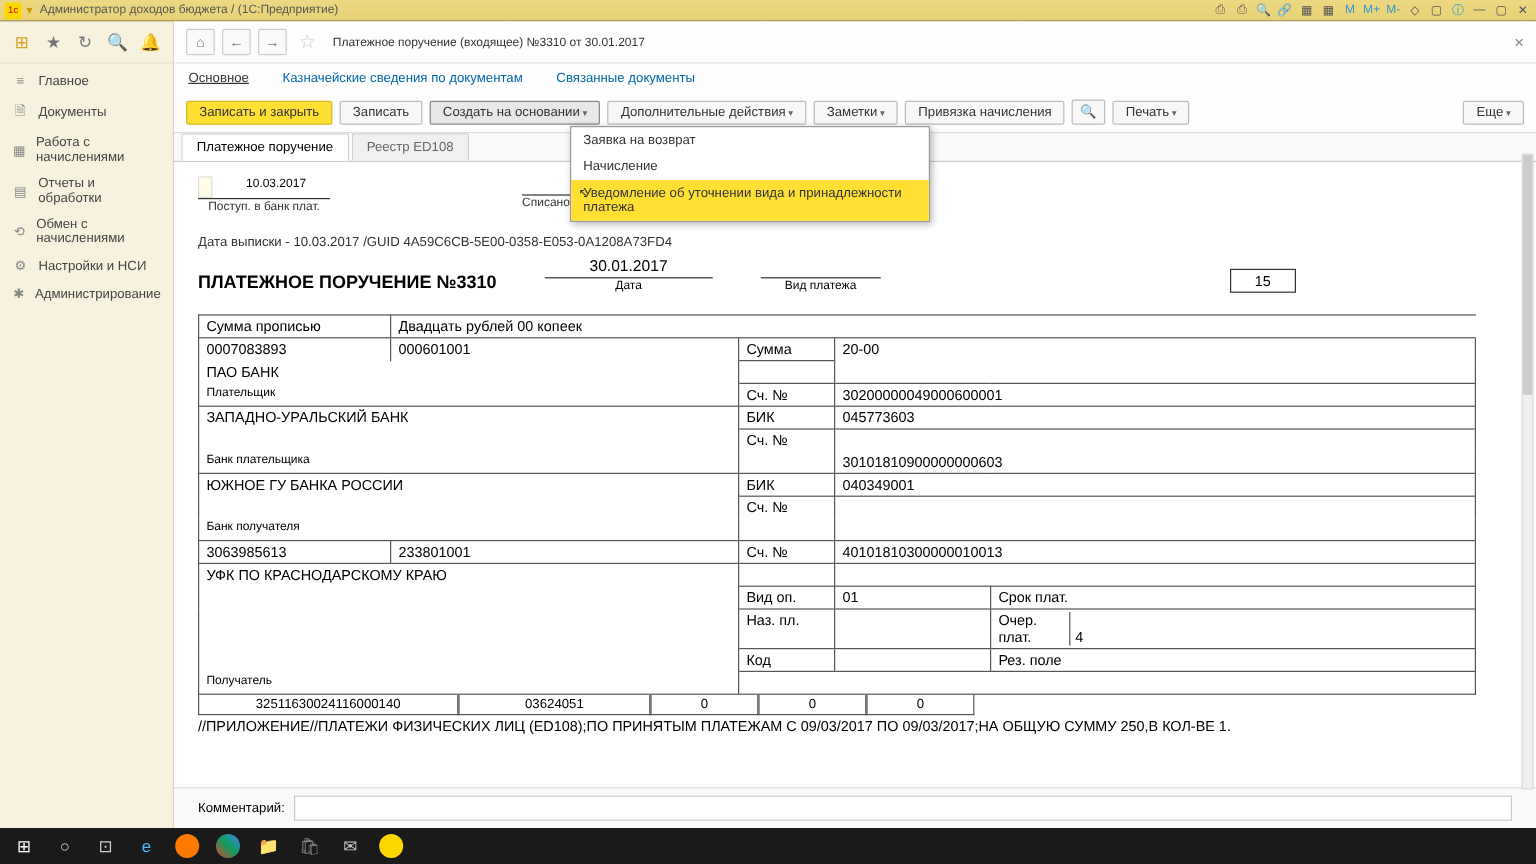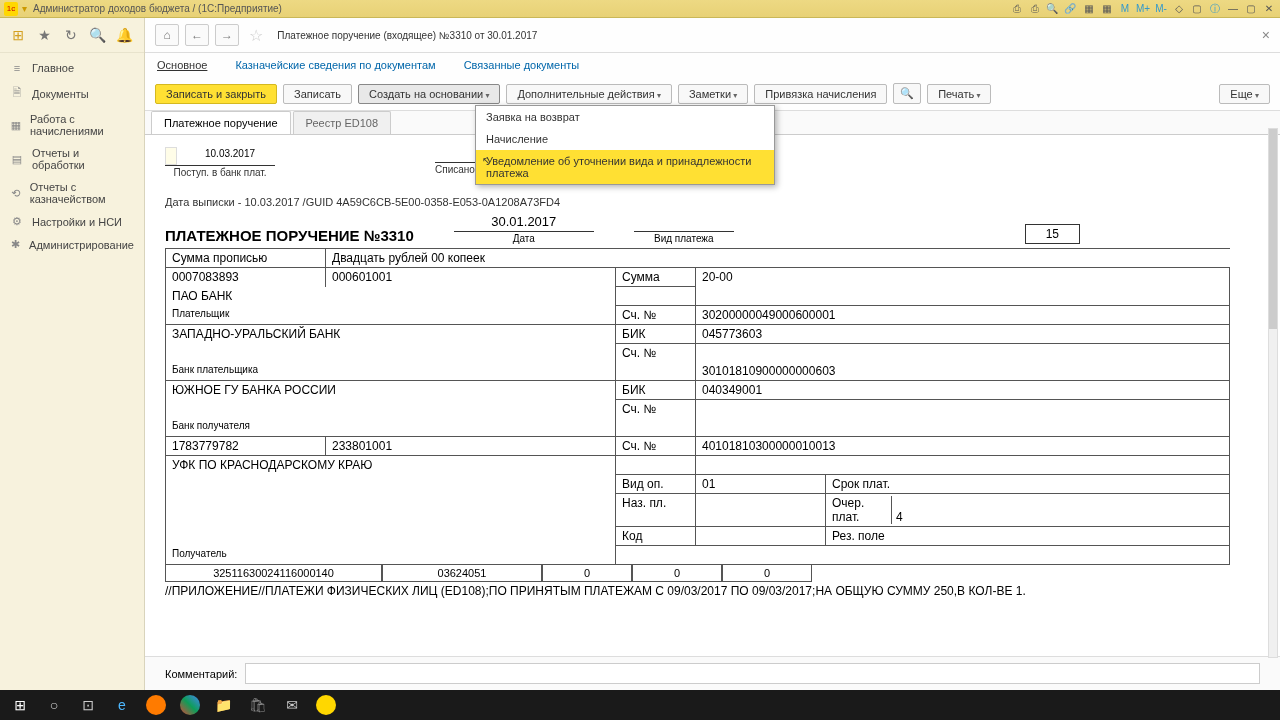--- a/index.html
+++ b/index.html
@@ -47,21 +47,21 @@
 .datebox .val{font-size:10px;padding:2px 20px}
 .datebox .lbl{font-size:10px;color:#333;border-top:1px solid #333;padding-top:1px}
 .yellowbox{background:#fffde8;border:1px solid #ddd;width:12px;height:18px;display:inline-block;vertical-align:top;margin-right:8px}
 .guid-line{font-size:11px;color:#333;margin-top:18px}
 .po-header{display:flex;align-items:flex-end;gap:40px;margin-top:4px}
 .po-title{font-size:15px;font-weight:bold}
 .po-date{text-align:center;min-width:140px}
 .po-date .v{font-size:13px;border-bottom:1px solid #333;padding:2px 30px}
 .po-date .l{font-size:10px;padding-top:1px}
 .po-box{border:1px solid #333;padding:2px 20px;font-size:12px;margin-left:auto;margin-right:180px}
-.doc-table{width:1065px;border-collapse:collapse;margin-top:4px;font-size:12px}
+.doc-table{width:1065px;border-collapse:collapse;margin-top:18px;font-size:12px}
 .doc-table td{border:1px solid #555;padding:2px 6px;vertical-align:top;height:18px}
 .doc-table .nb-l{border-left:none}
 .doc-table .nb-r{border-right:none}
 .doc-table .nb-t{border-top:none}
 .doc-table .nb-b{border-bottom:none}
 .small-lbl{font-size:10px}
 .codes-row{display:flex;margin-top:0}
 .codes-row div{border:1px solid #555;border-top:none;padding:2px 4px;font-size:11px;text-align:center}
 .note-text{font-size:12px;margin-top:2px;line-height:1.3}
 .comment-row{display:flex;align-items:center;gap:8px;padding:6px 20px;border-top:1px solid #ddd;background:#fafafa;margin-top:auto}
@@ -118,21 +118,21 @@
       <div class="sb-item">
           <span class="ic">▦</span>
           <span>Работа с начислениями</span>
         </div>
       <div class="sb-item">
           <span class="ic">▤</span>
           <span>Отчеты и обработки</span>
         </div>
       <div class="sb-item">
           <span class="ic">⟲</span>
-          <span>Отчеты с казначейством</span>
+          <span>Обмен с начислениями</span>
         </div>
       <div class="sb-item">
           <span class="ic">⚙</span>
           <span>Настройки и НСИ</span>
         </div>
       <div class="sb-item">
           <span class="ic">✱</span>
           <span>Администрирование</span>
         </div>
     </div>
@@ -243,21 +243,21 @@
           <tr>
                 <td class="nb-b">Сч. №</td>
                 <td colspan="2" class="nb-b">&nbsp;</td>
               </tr>
           <tr>
                 <td colspan="2" class="small-lbl nb-t">Банк получателя</td>
                 <td class="nb-t">&nbsp;</td>
                 <td colspan="2" class="nb-t">&nbsp;</td>
               </tr>
           <tr>
-                <td>1783779782</td>
+                <td>3063985613</td>
                 <td>233801001</td>
                 <td>Сч. №</td>
                 <td colspan="2">40101810300000010013</td>
               </tr>
           <tr>
                 <td colspan="2" rowspan="3" class="nb-b">УФК ПО КРАСНОДАРСКОМУ КРАЮ</td>
                 <td class="nb-t" rowspan="3">&nbsp;</td>
                 <td colspan="2" class="nb-t" rowspan="3">&nbsp;</td>
               </tr>
           <tr></tr>

